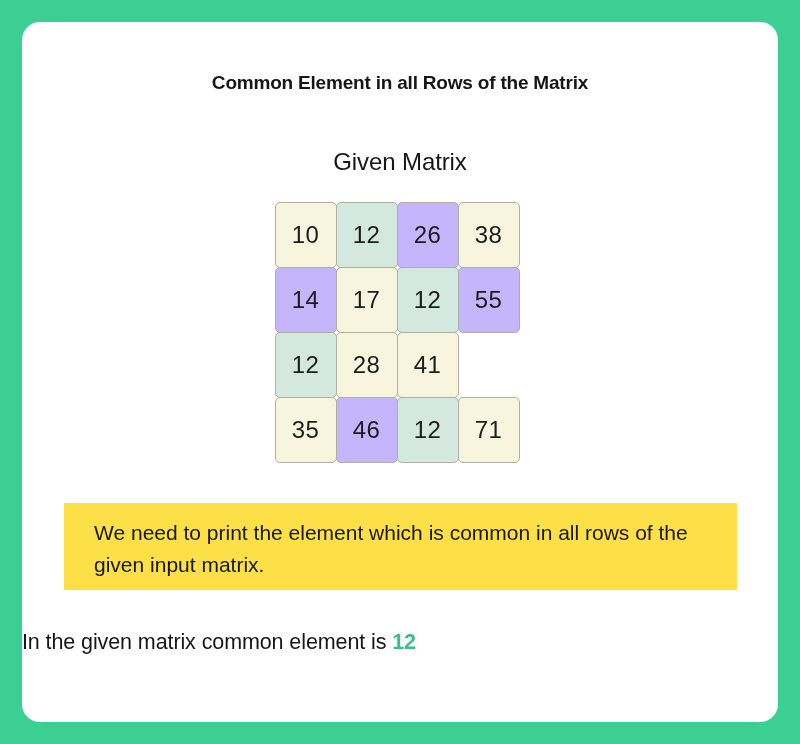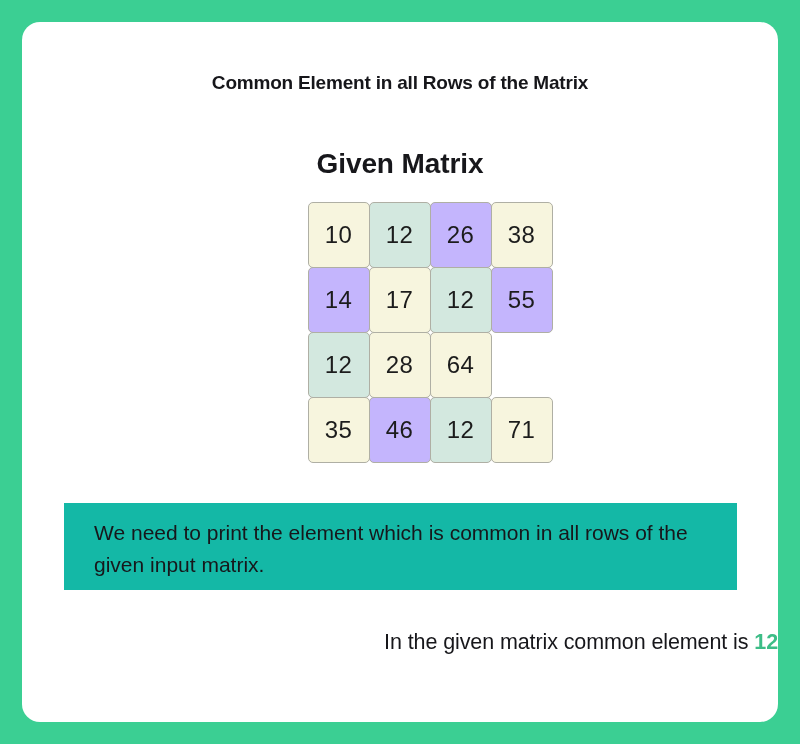--- a/index.html
+++ b/index.html
@@ -36,34 +36,33 @@
     color: #16161A;
     letter-spacing: -0.2px;
   }
 
   .subtitle {
     position: absolute;
     left: 0;
     top: 126px;
     width: 756px;
     text-align: center;
-    font-size: 28px;
-    font-weight: 700;
+    font-size: 24px;
+    font-weight: 400;
     color: #17171B;
     letter-spacing: -0.1px;
   }
 
   .matrix {
     position: absolute;
     left: 253px;
     top: 180px;
     width: 250px;
     border-collapse: separate;
     border-spacing: 0;
-    margin-left: 33px;
   }
   .matrix-row {
     display: flex;
   }
   .cell {
     width: 62px;
     height: 66px;
     box-sizing: border-box;
     border: 1px solid #AFAFA4;
     border-radius: 5px;
@@ -78,34 +77,34 @@
   .cell.cream  { background: #F7F5DE; }
   .cell.mint   { background: #D3E8DF; }
   .cell.white  { background: #c4b5fd; }
 
   .note {
     position: absolute;
     left: 42px;
     top: 481px;
     width: 673px;
     height: 87px;
-    background: #14b8a6;
+    background: #fde047;
     box-sizing: border-box;
     padding: 14px 30px 0 30px;
     font-size: 21px;
     line-height: 32px;
     color: #17171B;
   }
 
   .conclusion {
     position: absolute;
     left: 0;
     top: 608px;
     width: 756px;
-    text-align: right;
+    text-align: left;
     font-size: 21.5px;
     color: #17171B;
     letter-spacing: -0.1px;
   }
   .conclusion .answer {
     color: #3DBD87;
     font-weight: bold;
   }
 </style>
 </head>
@@ -126,21 +125,21 @@
     </div>
     <div class="matrix-row">
       <div class="cell white">14</div>
       <div class="cell cream">17</div>
       <div class="cell mint">12</div>
       <div class="cell white">55</div>
     </div>
     <div class="matrix-row">
       <div class="cell mint">12</div>
       <div class="cell cream">28</div>
-      <div class="cell cream">64</div>
+      <div class="cell cream">41</div>
     </div>
     <div class="matrix-row">
       <div class="cell cream">35</div>
       <div class="cell white">46</div>
       <div class="cell mint">12</div>
       <div class="cell cream">71</div>
     </div>
   </div>
 
   <div class="note">We need to print the element which is common in all rows of the given input matrix.</div>

